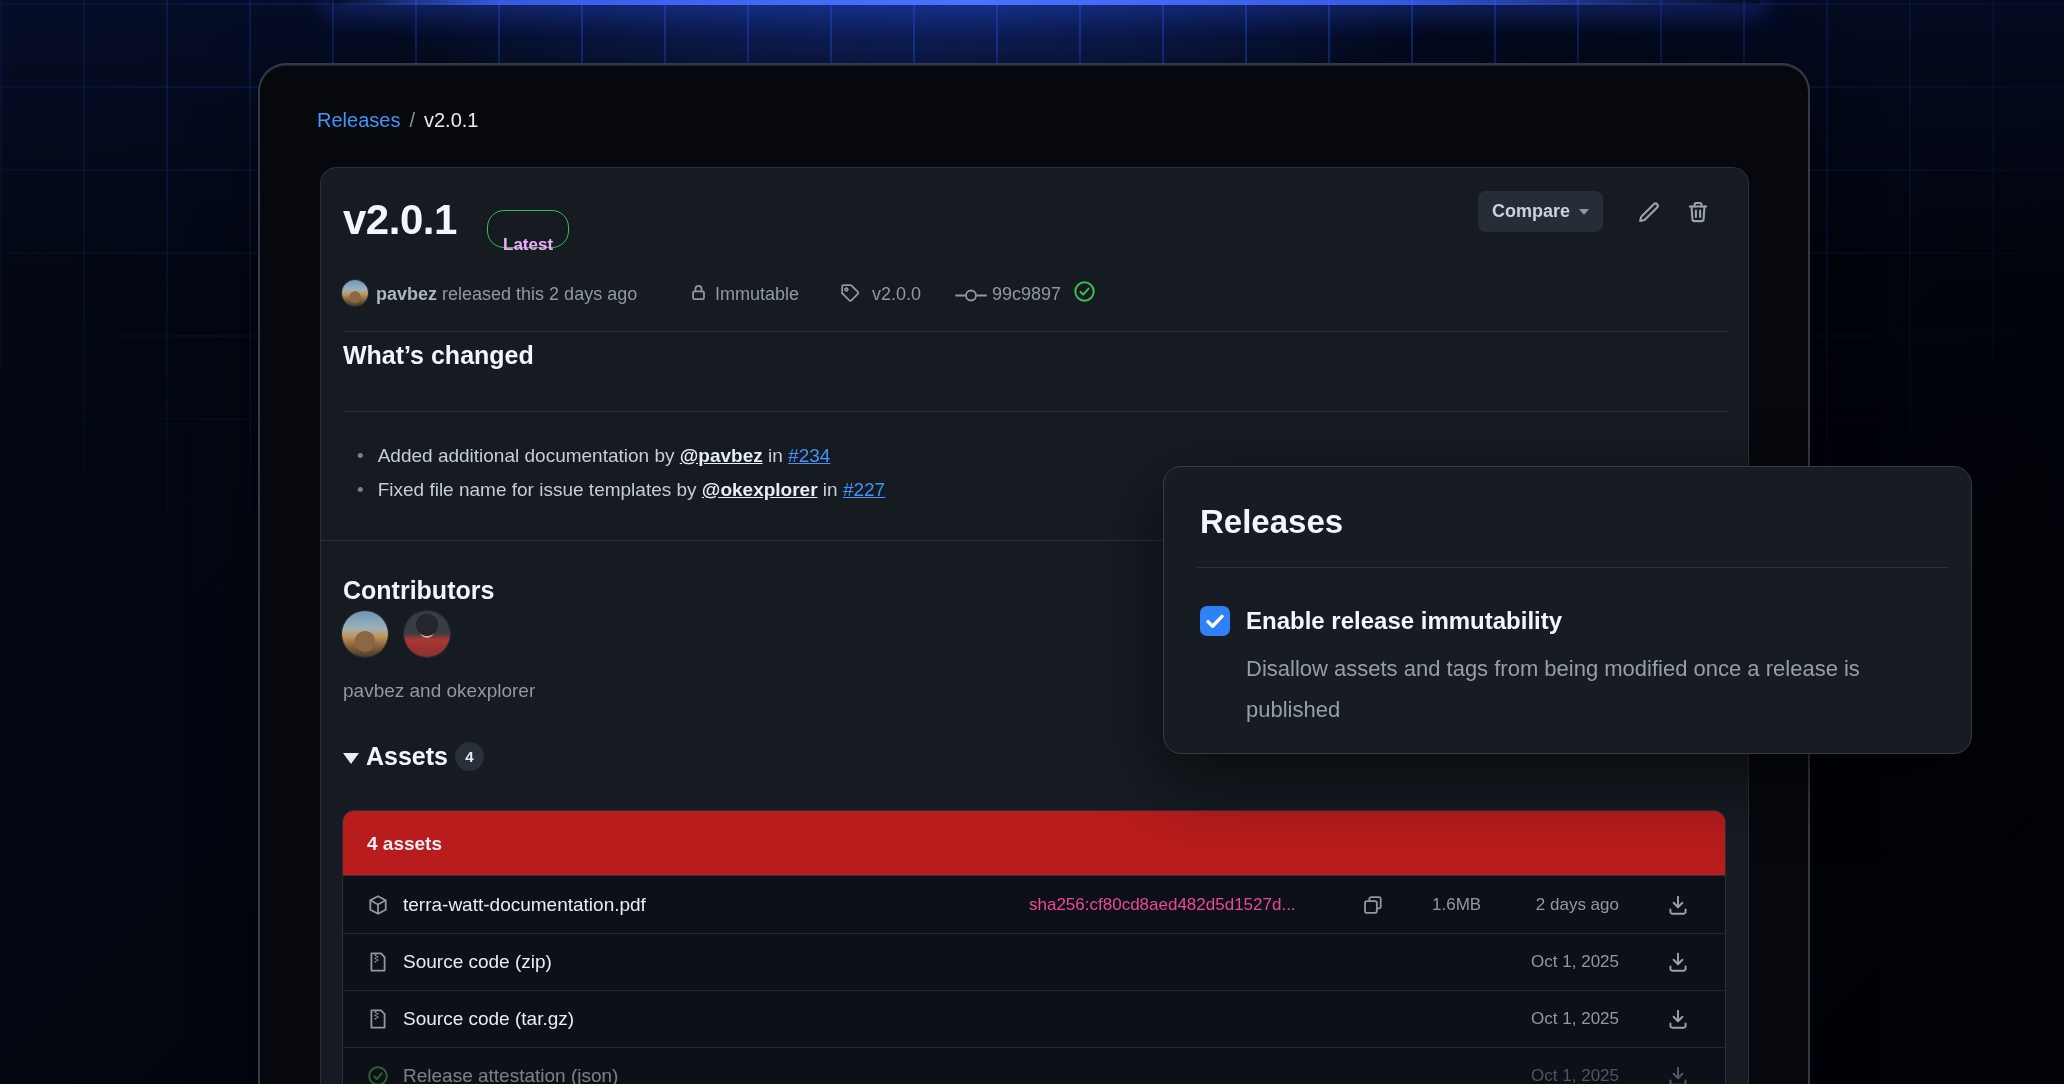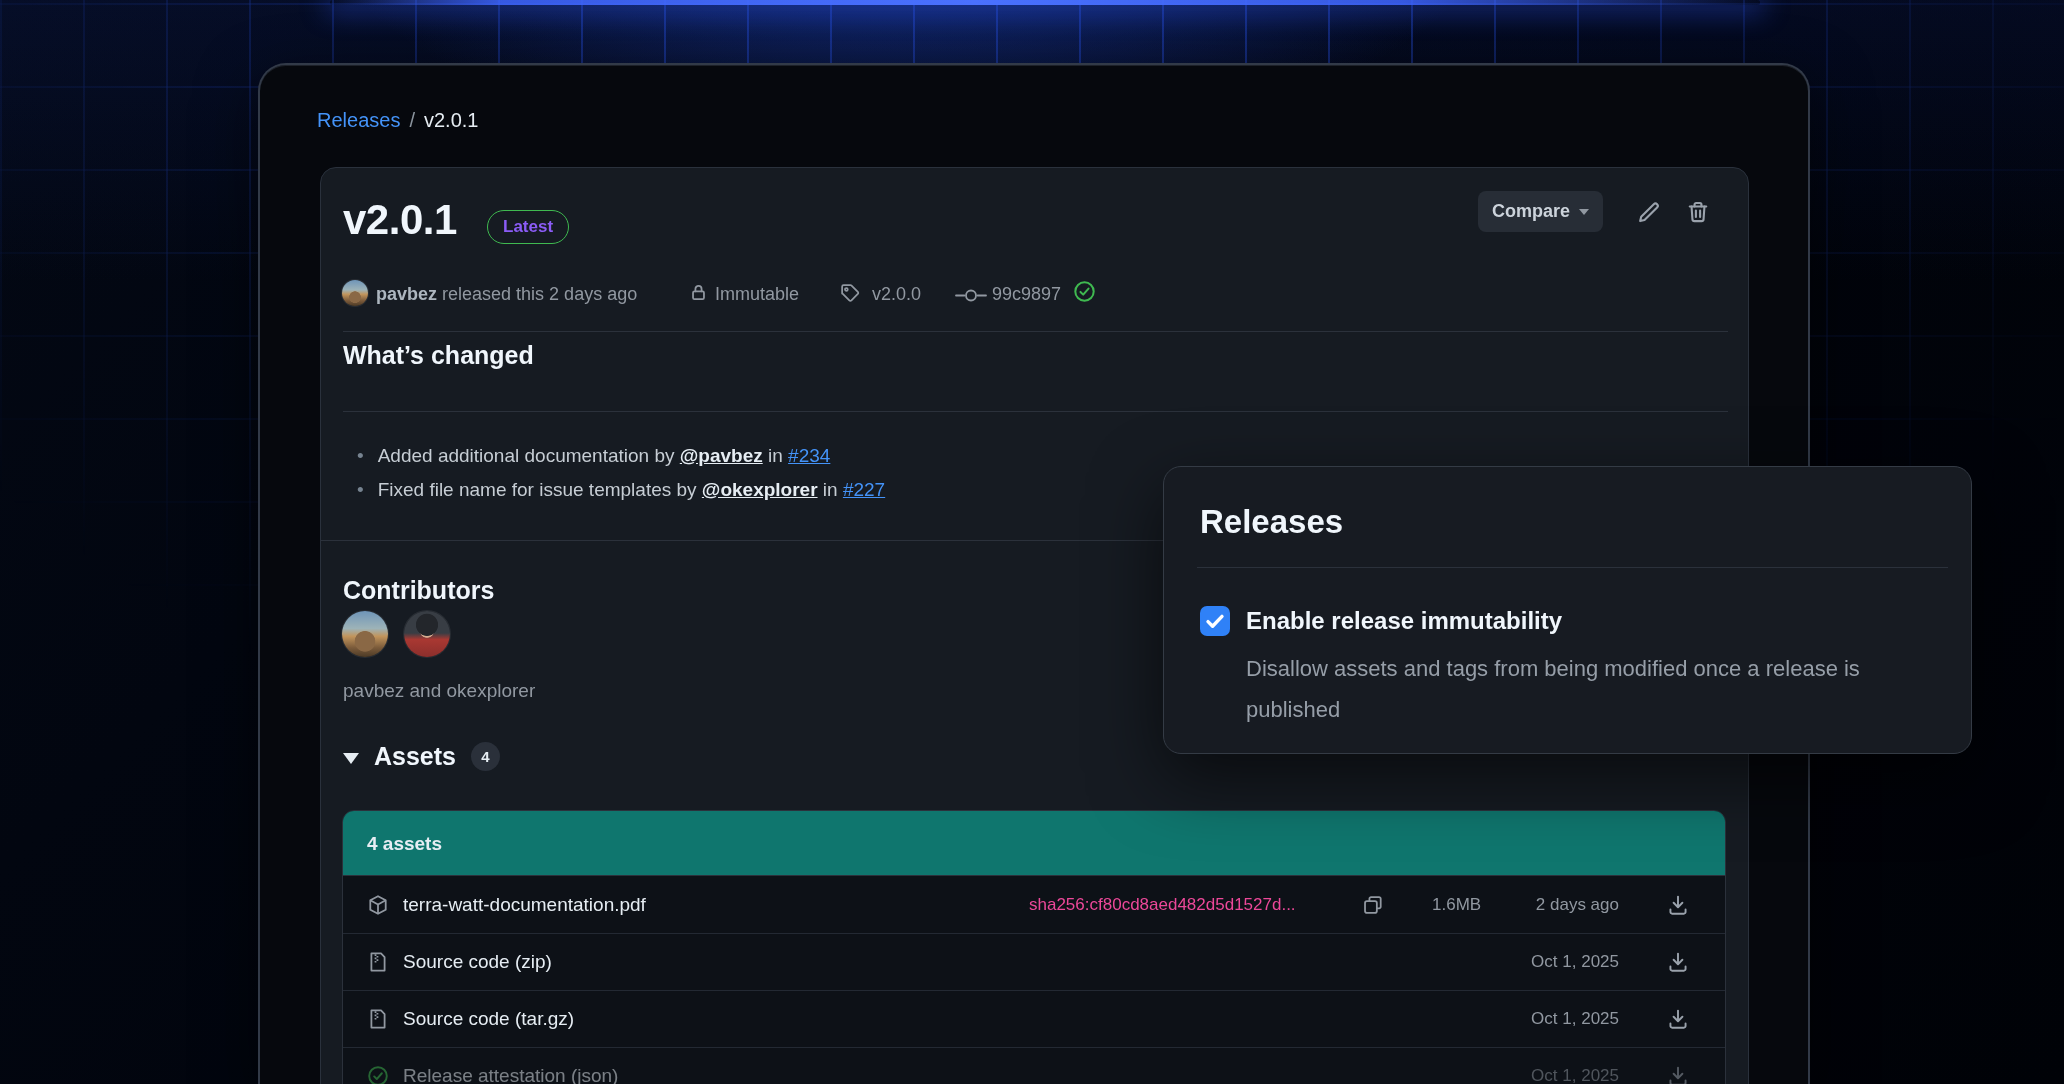--- a/index.html
+++ b/index.html
@@ -34,22 +34,22 @@
   .breadcrumb a { color:#4493f8; text-decoration:none; cursor:pointer; }
   .breadcrumb .sep { margin:0 9px; color:#8b949e; }
   .breadcrumb .cur { color:#e6edf3; }
 
   
   .card { position:absolute; left:60px; top:102px; width:1429px; height:940px;
     background:#161b22; border:1px solid #2a313c; border-radius:16px; }
   .card > * { position:absolute; }
 
   .r-title { left:22px; top:29px; font-size:42px; line-height:46px; font-weight:700; color:#f0f6fc; letter-spacing:-.5px; }
-  .r-pill { left:166px; top:42px; height:34px; padding:0 15px; line-height:31px;
-    border:1.5px solid #3fb950; border-radius:17px; color:#8b5cf6; font-size:17px; font-weight:600; cursor:pointer; }
+  .r-pill { left:166px; top:42px; height:34px; padding:18px 15px; line-height:31px;
+    border:1.5px solid #3fb950; border-radius:17px; color:#f0abfc; font-size:17px; font-weight:600; cursor:pointer; }
 
   .btn-compare { left:1157px; top:23px; width:125px; height:41px; background:#272d36; border-radius:8px;
     display:flex; align-items:center; justify-content:center; gap:9px;
     color:#ccd3db; font-size:18px; font-weight:600; cursor:pointer; }
   .caret { width:0; height:0; border-left:5.5px solid transparent; border-right:5.5px solid transparent;
     border-top:6.5px solid #9198a1; }
   .icon-btn { width:24px; height:24px; color:#9aa2ac; cursor:pointer; }
   .ic-pencil { left:1316px; top:33px; }
   .ic-trash  { left:1365px; top:32px; }
 
@@ -85,31 +85,31 @@
   .bullets { left:36px; top:271px; font-size:19px; color:#c6cdd4; }
   .bullets .li { line-height:34px; }
   .bullets .dot { color:#768390; margin-right:14px; }
   .lnk-user { color:#e6edf3; font-weight:700; text-decoration:underline; cursor:pointer; }
   .lnk-pr { color:#4493f8; text-decoration:underline; cursor:pointer; }
 
   .av-1 { left:21px; top:443px; width:46px; height:46px; }
   .av-2 { left:83px; top:443px; width:46px; height:46px; }
   .contrib-cap { left:22px; top:512px; font-size:19px; color:#9198a1; }
 
-  .assets-head { left:22px; top:574px; display:flex; align-items:center; gap:15px; cursor:pointer; }
+  .assets-head { left:22px; top:574px; display:flex; align-items:center; gap:7px; cursor:pointer; }
   .tri-down { width:0; height:0; border-left:8px solid transparent; border-right:8px solid transparent;
     border-top:11px solid #e6edf3; margin-top:3px; }
   .assets-label { font-size:25px; font-weight:700; color:#f0f6fc; }
   .count-badge { width:29px; height:29px; border-radius:50%; background:#2a303a; color:#e6edf3;
     font-size:15px; font-weight:600; display:flex; align-items:center; justify-content:center; }
 
   
   .table { left:21px; top:642px; width:1384px; border:1px solid #2b313b; border-radius:12px;
     background:#0d1117; overflow:hidden; }
-  .t-head { height:65px; line-height:65px; background:#0f766e; border-bottom:1px solid #2b313b;
+  .t-head { height:65px; line-height:65px; background:#b91c1c; border-bottom:1px solid #2b313b;
     padding-left:24px; font-size:19px; font-weight:600; color:#e6edf3; }
   .t-row { position:relative; height:57px; }
   .t-row + .t-row { border-top:1px solid #232933; }
   .t-row > * { position:absolute; top:50%; transform:translateY(-50%); }
   .t-icon { left:24px; width:22px; height:22px; color:#9198a1; }
   .t-icon.green { color:#3fb950; }
   .t-name { left:60px; font-size:19px; color:#e6edf3; text-decoration:none; cursor:pointer; }
   .t-digest { left:686px; font-size:17px; color:#ec4899; }
   .t-copy { left:1019px; width:22px; height:22px; color:#9198a1; cursor:pointer; }
   .t-size { left:1089px; font-size:17px; color:#9198a1; }

